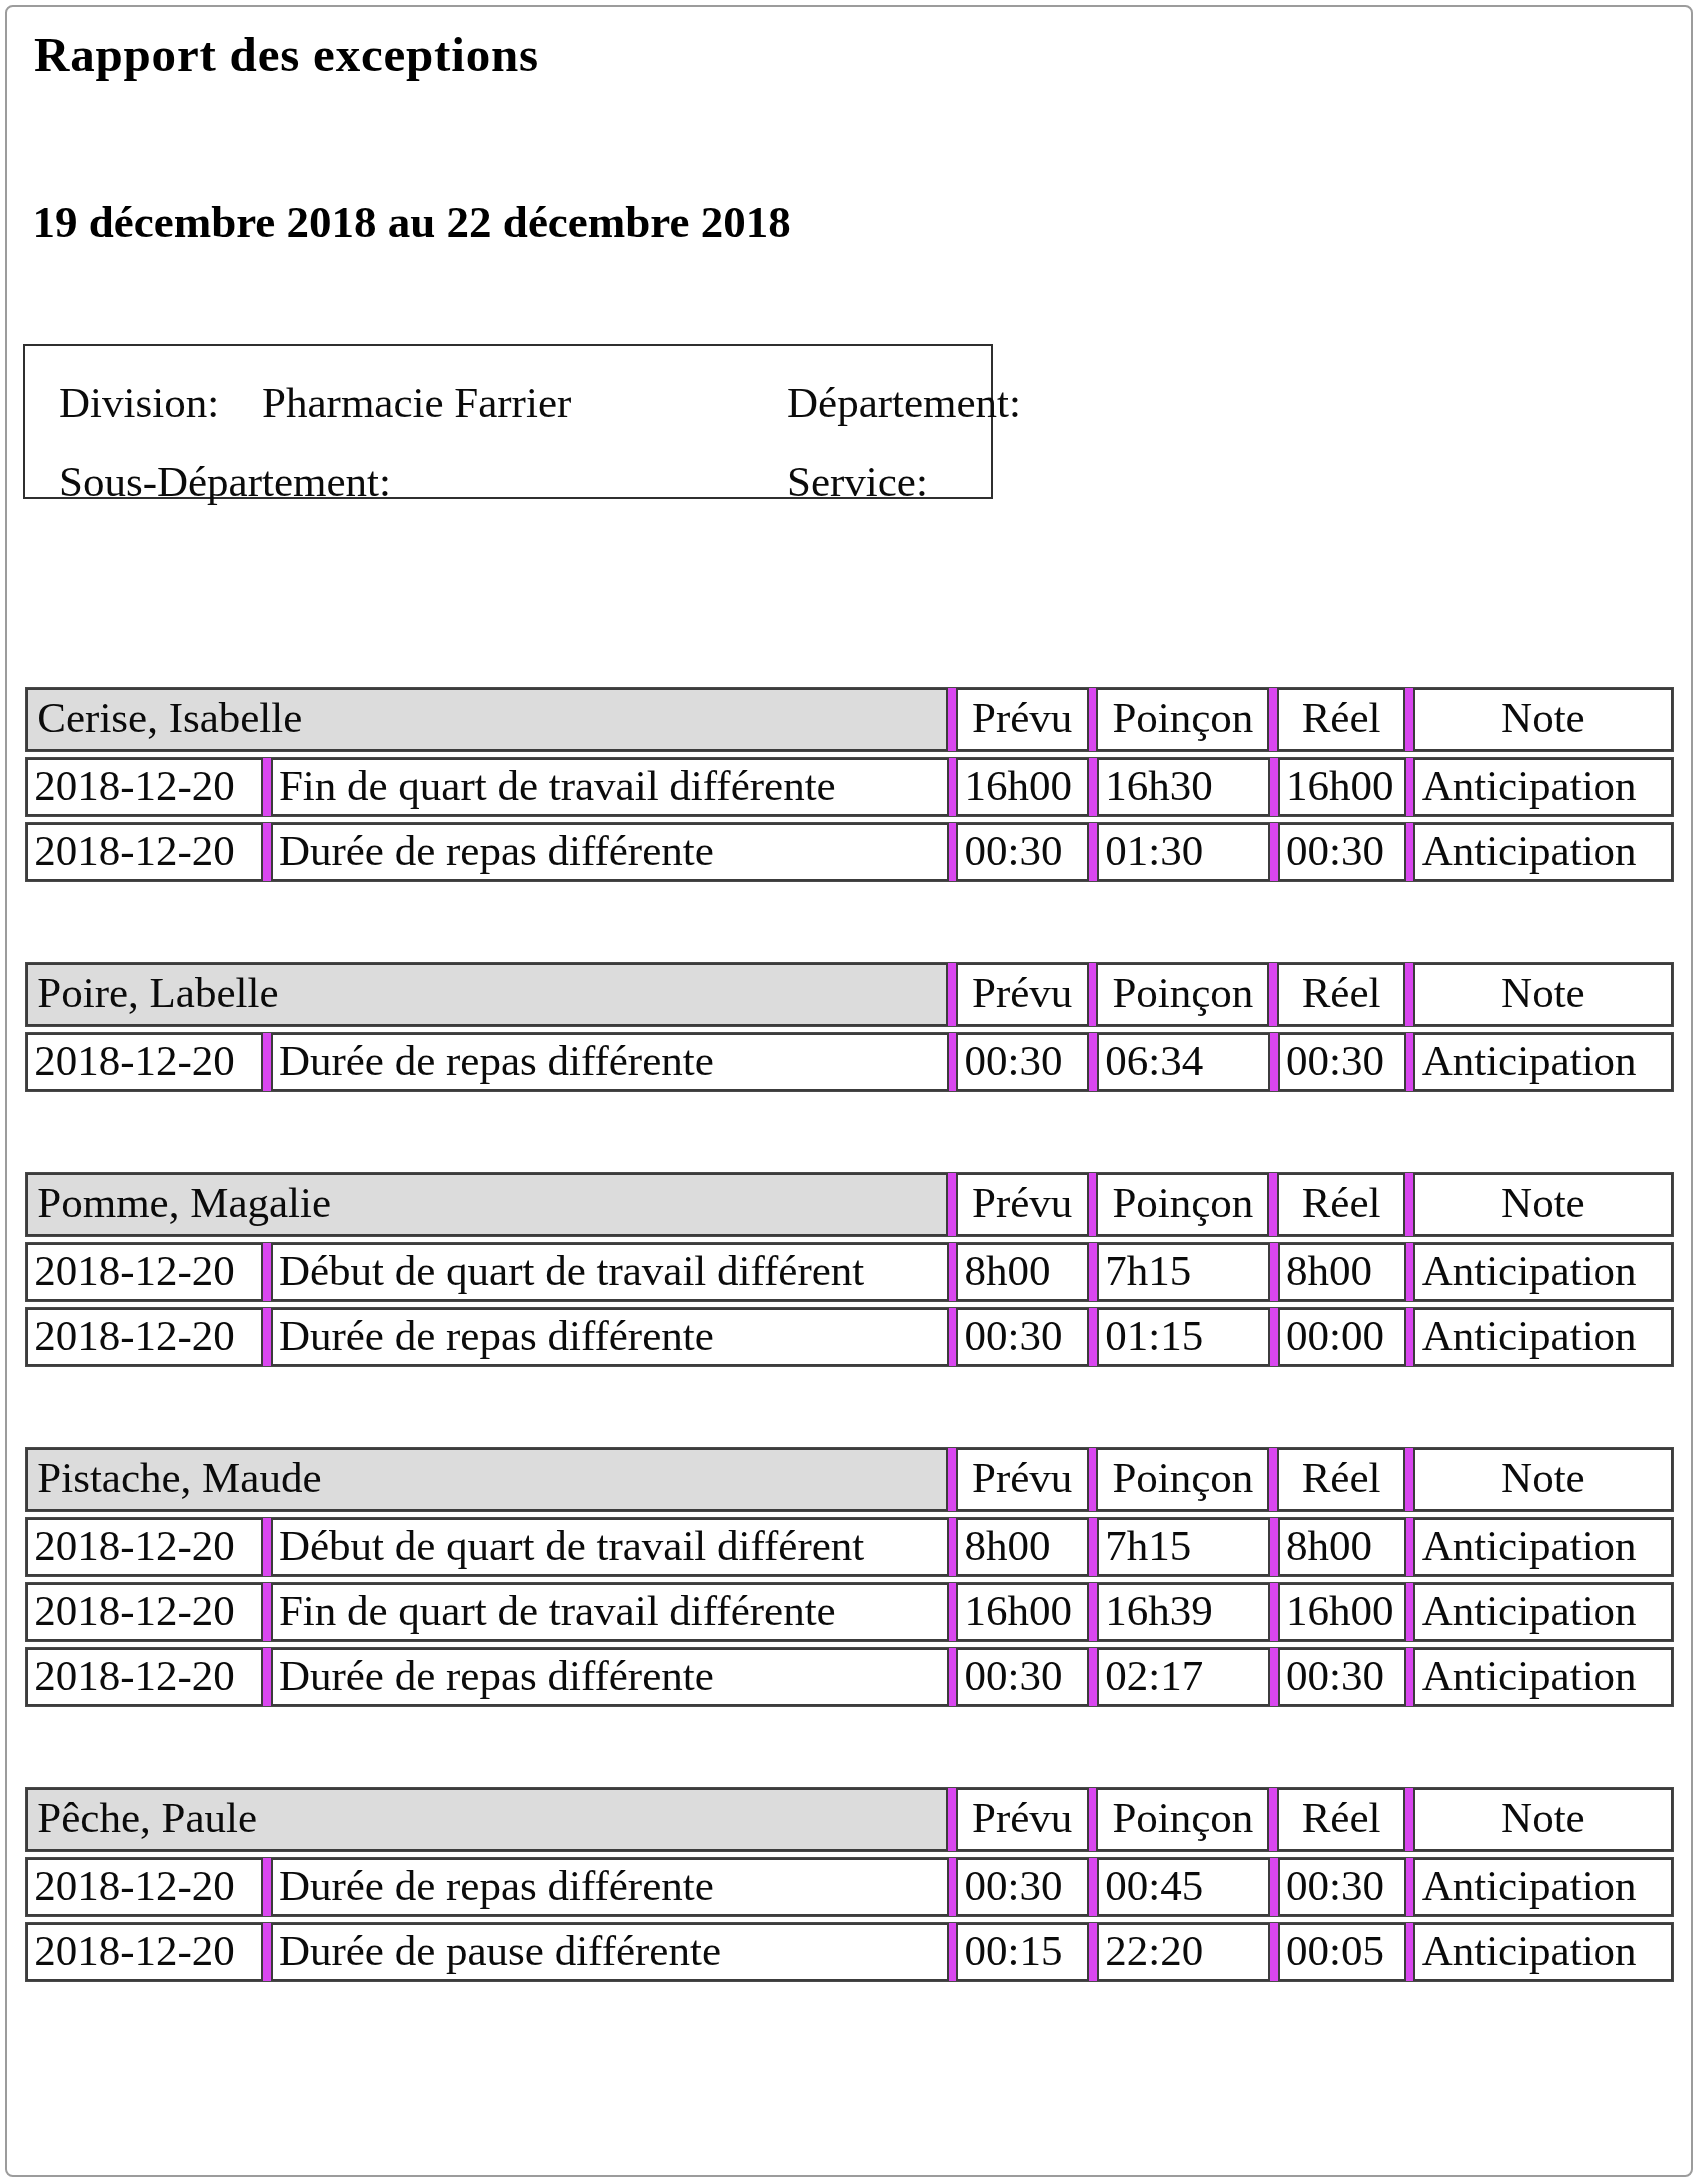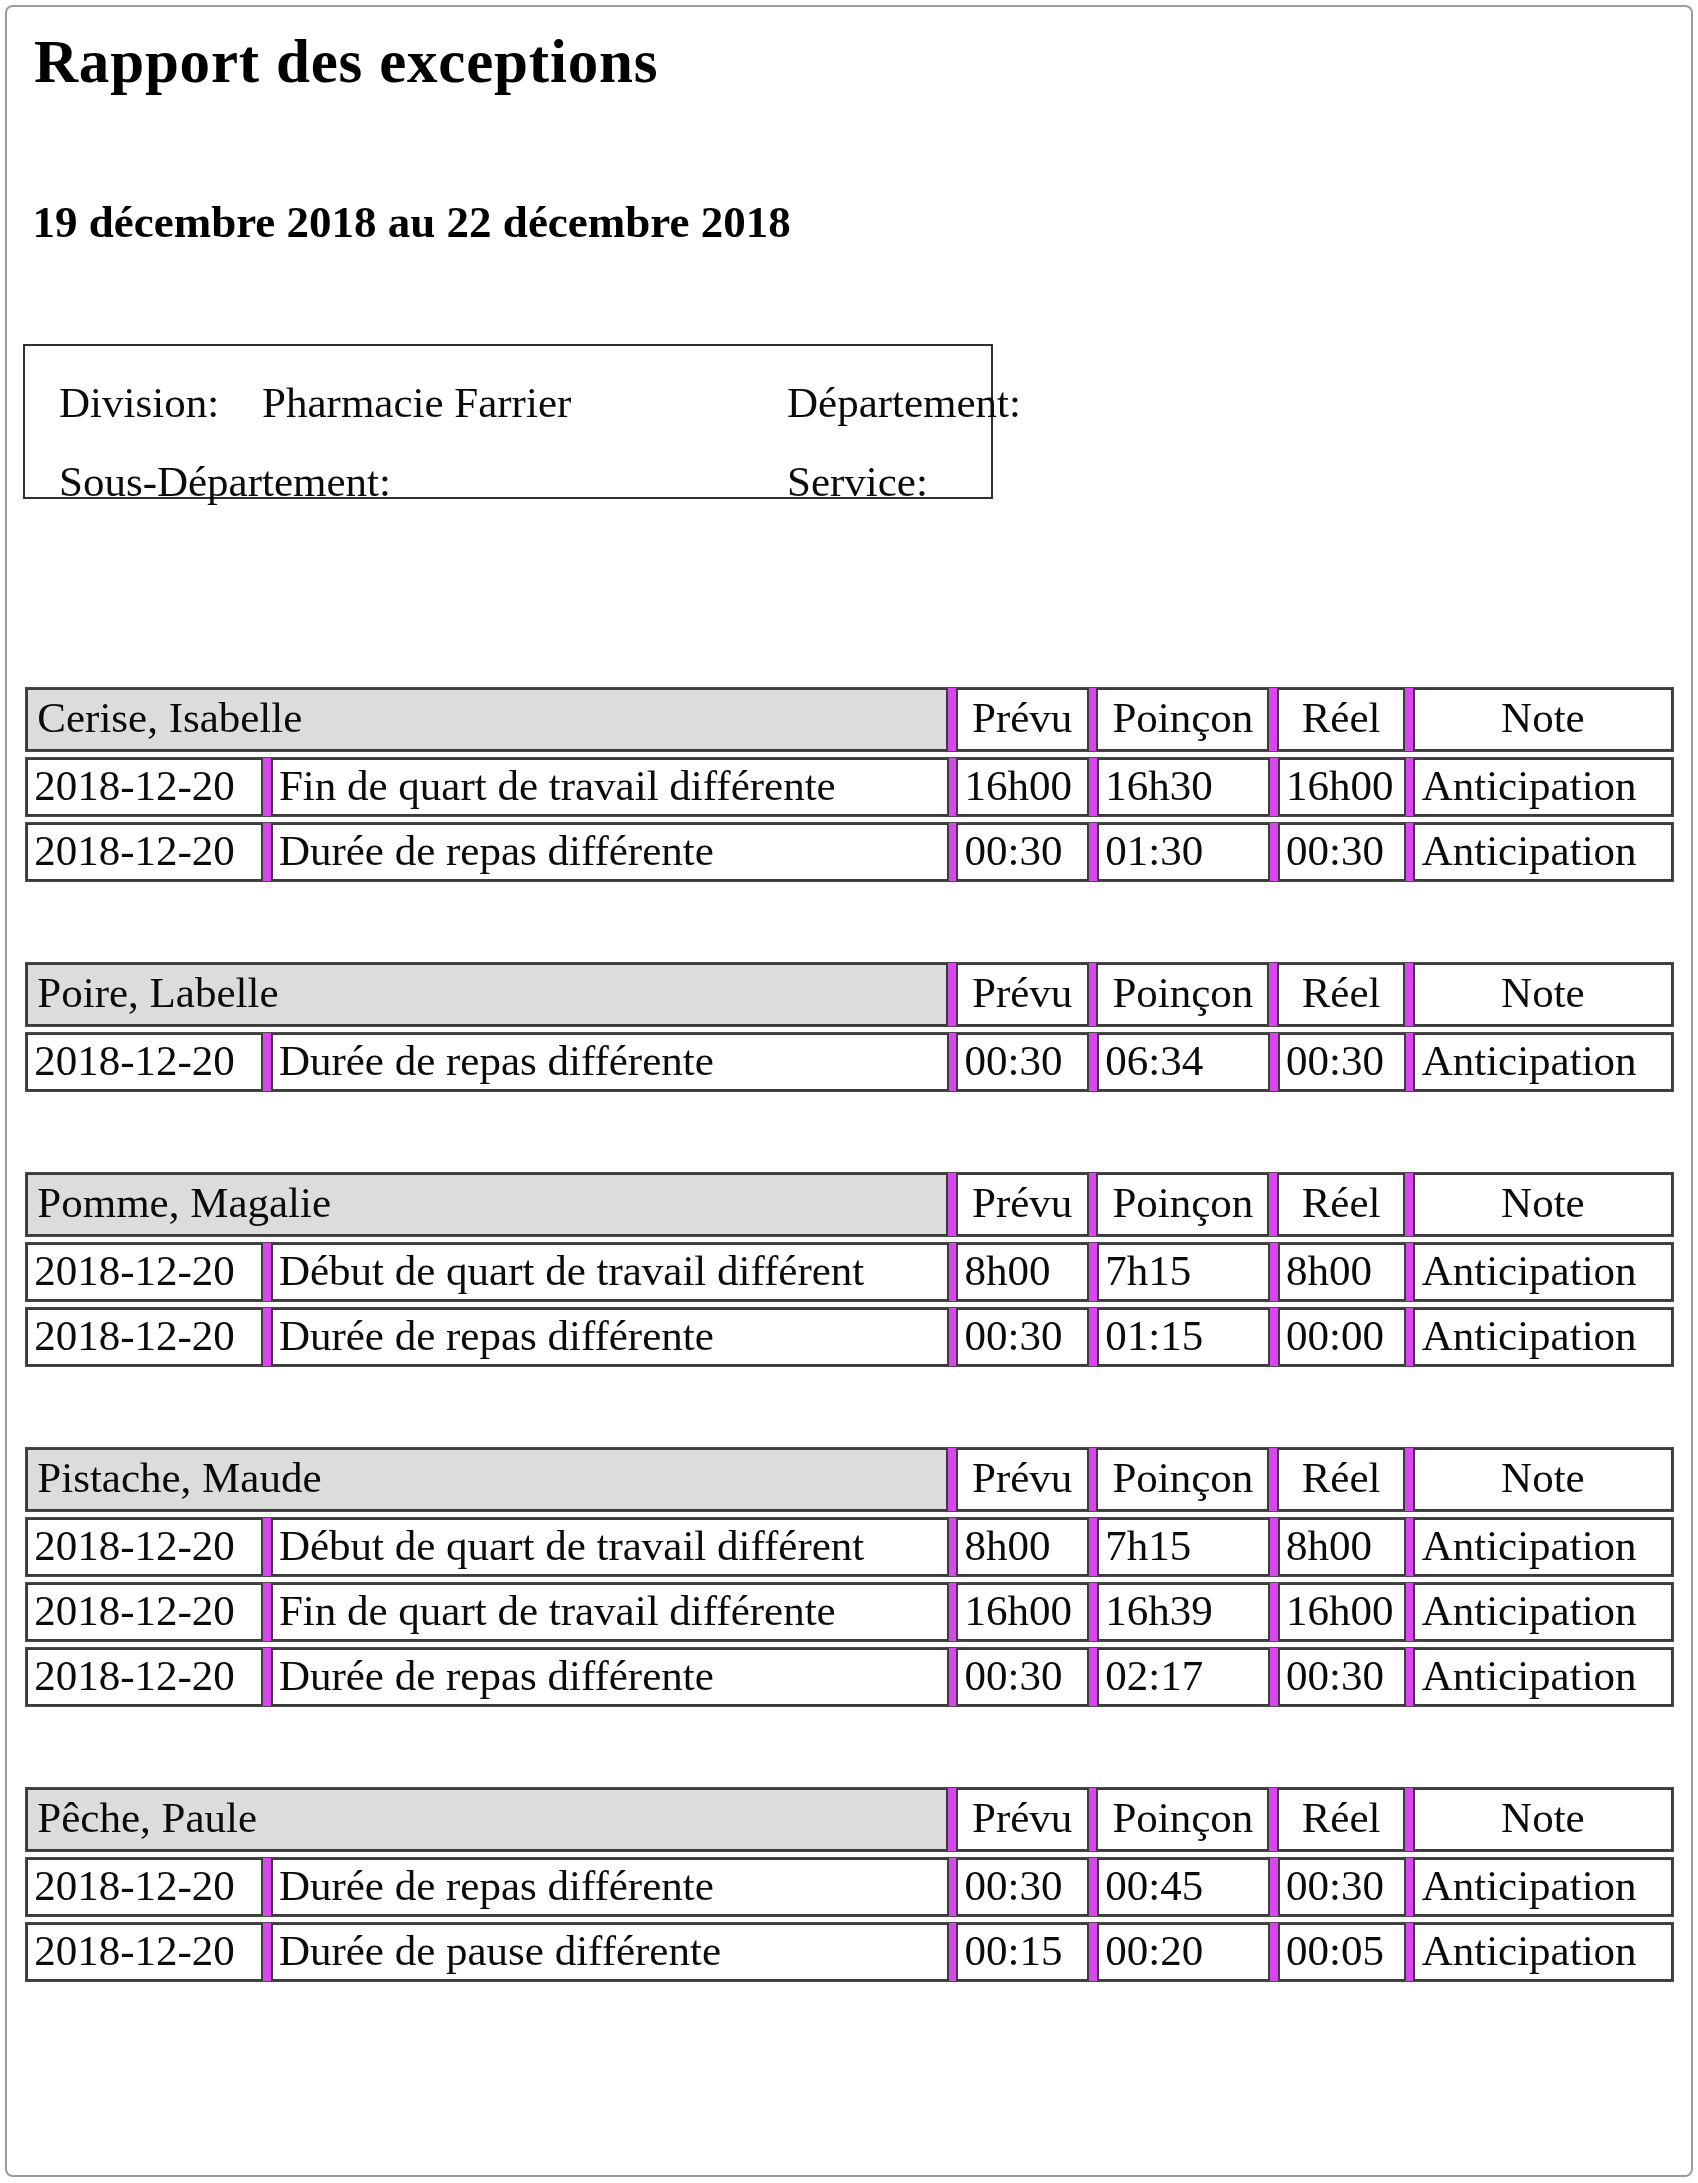--- a/index.html
+++ b/index.html
@@ -13,21 +13,21 @@
   }
   .page-frame {
     position: absolute;
     left: 4.6px; top: 4.6px; right: 6.2px; bottom: 6.2px;
     border: 2.3px solid var(--page-border, #9c9c9c);
     border-radius: 7.7px;
     pointer-events: none;
   }
   .title {
     position: absolute; left: 34px; top: 28px;
-    font-size: 61px; font-weight: bold; line-height: 1.1;
+    font-size: 49px; font-weight: bold; line-height: 1.1;
     letter-spacing: 0.8px;
     color: #000;
   }
   .daterange {
     position: absolute; left: 32.5px; top: 195px;
     font-size: 45px; font-weight: bold; line-height: 1.2;
     color: #000;
   }
   .infobox {
     position: absolute; left: 23px; top: 344px;
@@ -227,19 +227,19 @@
     <div class="cell">00:30</div>
     <div class="cell">00:45</div>
     <div class="cell">00:30</div>
     <div class="cell">Anticipation</div>
   </div>
 
   <div class="row-box body-row">
     <div class="cell">2018-12-20</div>
     <div class="cell">Durée de pause différente</div>
     <div class="cell">00:15</div>
-    <div class="cell">00:20</div>
+    <div class="cell">22:20</div>
     <div class="cell">00:05</div>
     <div class="cell">Anticipation</div>
   </div>
 </section>
 </div>
 
 
 </body></html>

